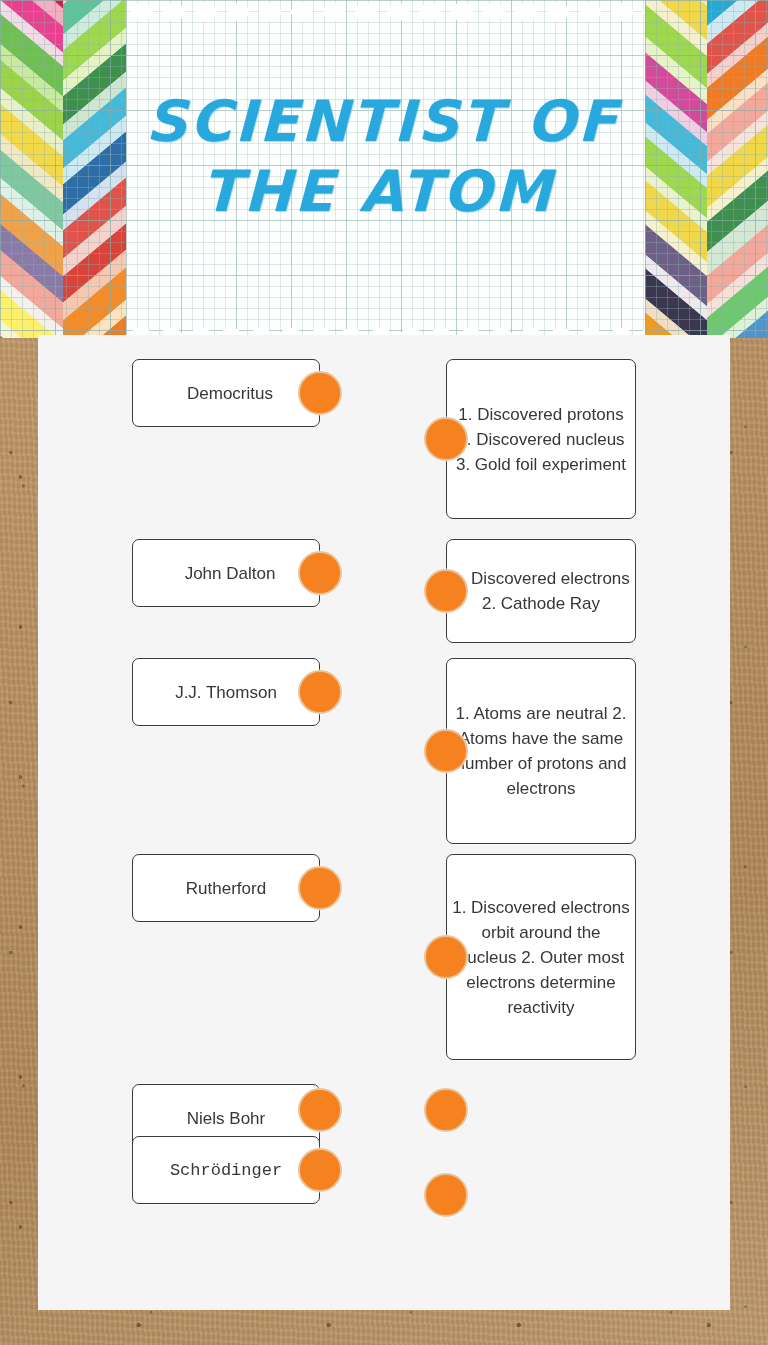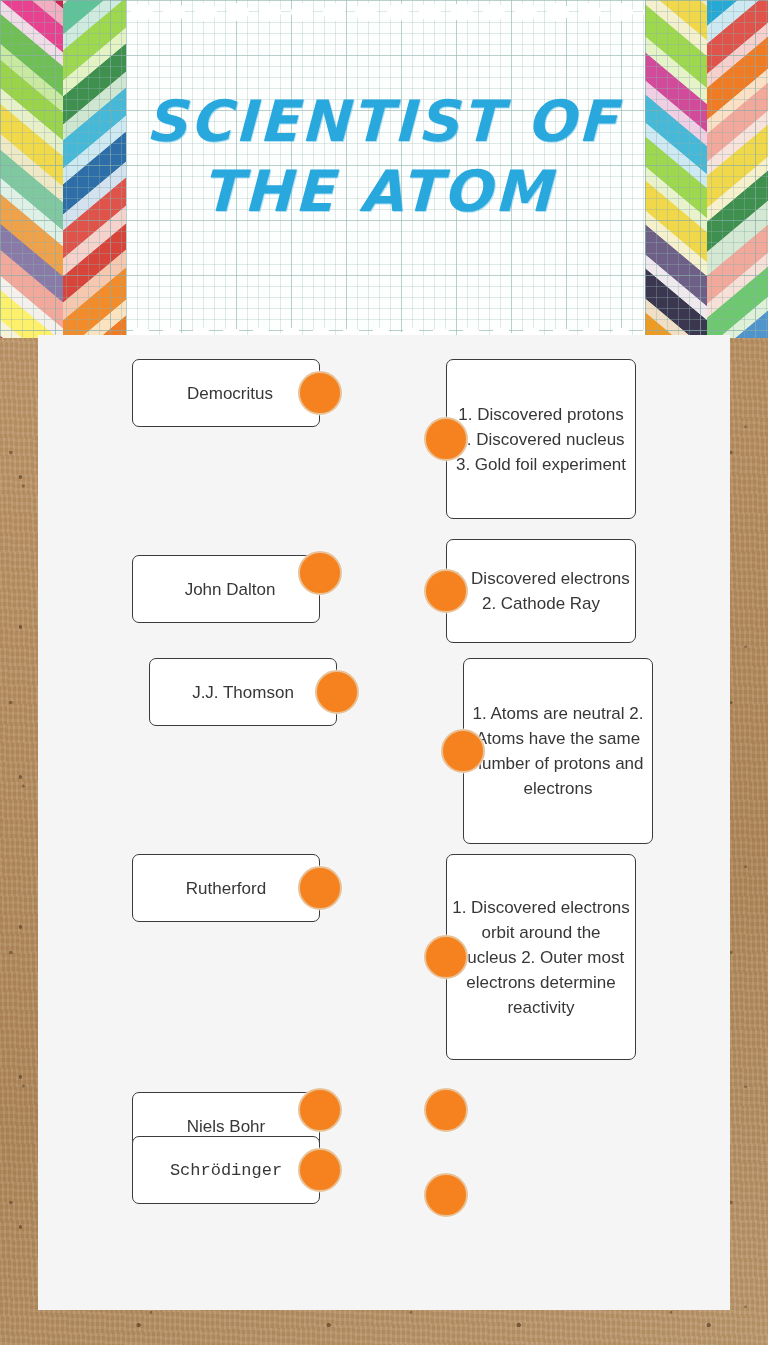--- a/index.html
+++ b/index.html
@@ -289,51 +289,51 @@
         <div class="card card-left" style="height: 68px; top: 0px; padding-left: 8px;">
           <span class="card-text">Democritus</span>
         </div>
         <div class="dot dot-left-card" style="top: 12px;"></div>
         <div class="card card-right" style="height: 160px; top: 0px;">
           <span class="card-text">1. Discovered protons 2. Discovered nucleus 3. Gold foil experiment</span>
         </div>
         <div class="dot dot-right-card" style="top: 58px;"></div>
       </div>
       <div class="match-row" style="position: absolute; top: 204px; height: 119px;">
-        <div class="card card-left" style="height: 68px; top: 16px; padding-left: 8px;">
+        <div class="card card-left" style="height: 68px; top: 0px; padding-left: 8px;">
           <span class="card-text">John Dalton</span>
         </div>
         <div class="dot dot-left-card" style="top: 12px;"></div>
         <div class="card card-right" style="height: 104px; top: 0px;">
           <span class="card-text">1. Discovered electrons 2. Cathode Ray</span>
         </div>
         <div class="dot dot-right-card" style="top: 30px;"></div>
       </div>
-      <div class="match-row" style="position: absolute; top: 323px; height: 196px; margin-left: 17px;">
+      <div class="match-row" style="position: absolute; top: 323px; height: 196px;">
         <div class="card card-left" style="height: 68px; top: 0px;">
           <span class="card-text">J.J. Thomson</span>
         </div>
         <div class="dot dot-left-card" style="top: 12px;"></div>
         <div class="card card-right" style="height: 186px; top: 0px;">
           <span class="card-text">1. Atoms are neutral 2. Atoms have the same number of protons and electrons</span>
         </div>
         <div class="dot dot-right-card" style="top: 71px;"></div>
       </div>
       <div class="match-row" style="position: absolute; top: 519px; height: 222px;">
         <div class="card card-left" style="height: 68px; top: 0px; text-align: center;">
           <span class="card-text">Rutherford</span>
         </div>
         <div class="dot dot-left-card" style="top: 12px;"></div>
         <div class="card card-right" style="height: 206px; top: 0px;">
           <span class="card-text">1. Discovered electrons orbit around the nucleus 2. Outer most electrons determine reactivity</span>
         </div>
         <div class="dot dot-right-card" style="top: 81px;"></div>
       </div>
       <div class="match-row" style="position: absolute; top: 741px; height: 90px;">
-        <div class="card card-left" style="height: 68px; top: 16px;">
+        <div class="card card-left" style="height: 68px; top: 8px;">
           <span class="card-text">Niels Bohr</span>
         </div>
         <div class="dot dot-left-card" style="top: 12px;"></div>
         <div class="dot dot-right-card" style="top: 12px;"></div>
       </div>
       <div class="match-row" style="position: absolute; top: 801px; height: 130px; font-family: Liberation Mono, monospace;">
         <div class="card card-left" style="height: 68px; top: 0px;">
           <span class="card-text">Schrödinger</span>
         </div>
         <div class="dot dot-left-card" style="top: 12px;"></div>

